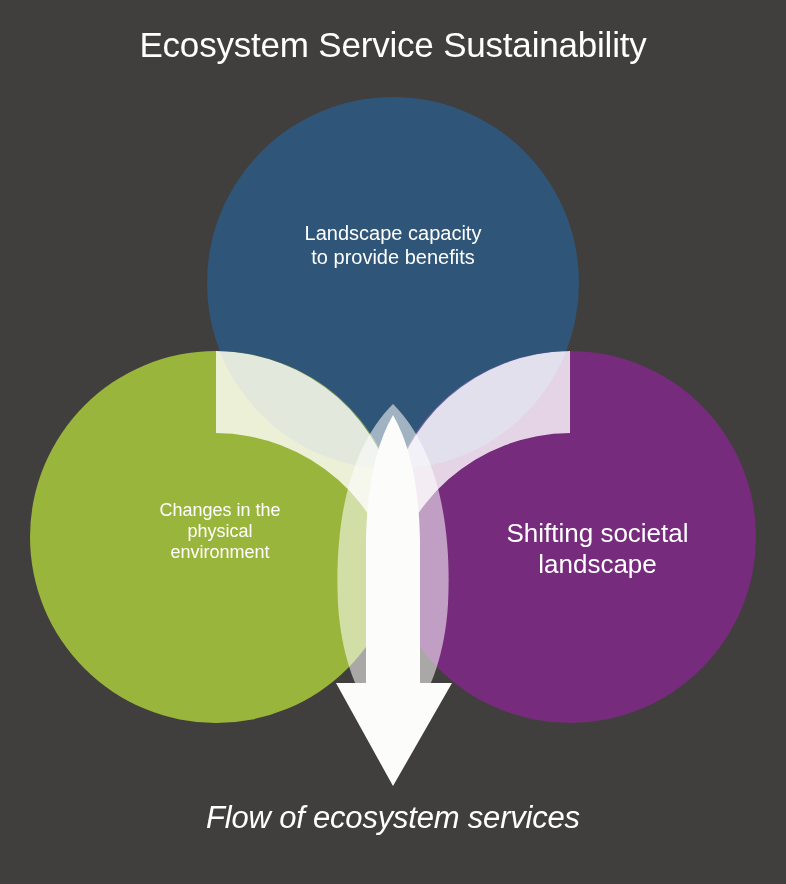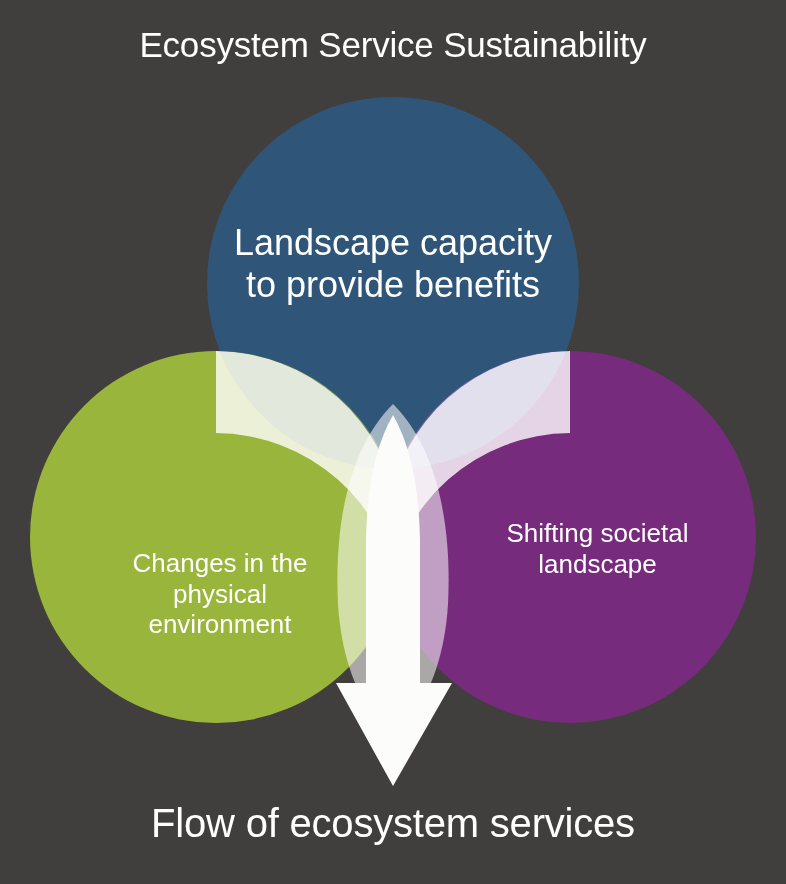--- a/index.html
+++ b/index.html
@@ -43,36 +43,36 @@
     top: 24px;
     width: 786px;
     font-size: 35px;
     font-weight: 400;
     letter-spacing: -0.2px;
   }
   #footer-caption {
     left: 0;
     top: 800px;
     width: 786px;
-    font-size: 40px;
+    font-size: 31px;
     font-weight: 400;
     letter-spacing: -0.2px;
+    font-style: italic;
   }
   #label-blue {
     left: 213px;
     top: 222px;
     width: 360px;
-    font-size: 36px;
+    font-size: 20px;
   }
   #label-green {
     left: 95px;
     top: 500px;
     width: 250px;
-    font-size: 26px;
-    margin-top: 48px;
+    font-size: 18px;
   }
   #label-purple {
     left: 455px;
     top: 518px;
     width: 285px;
     font-size: 26px;
     text-align: center;
   }
 </style>
 </head>

